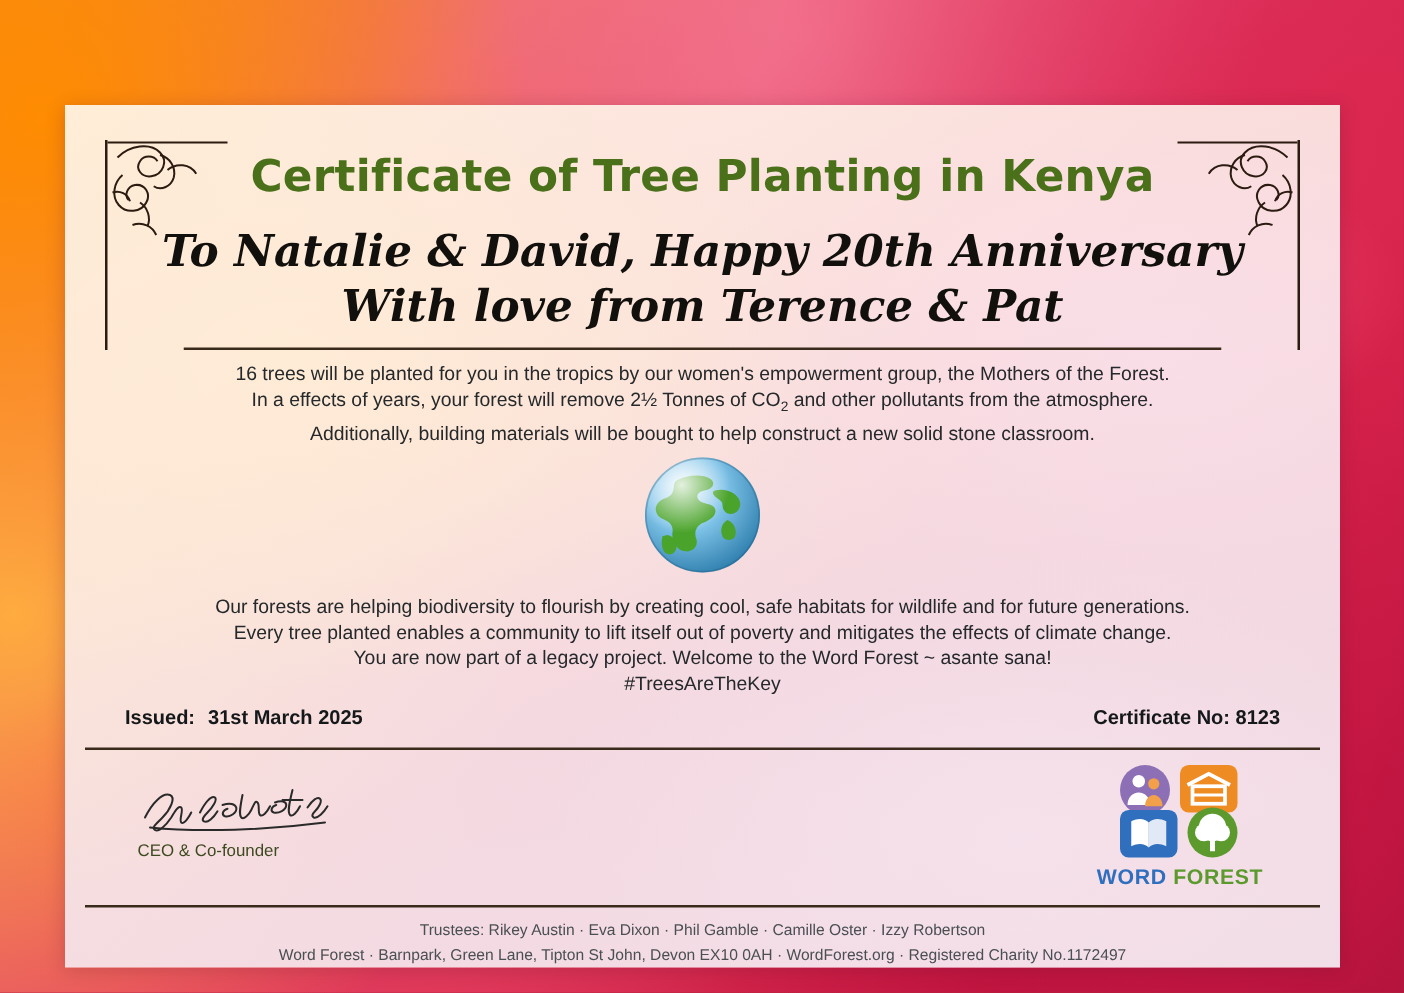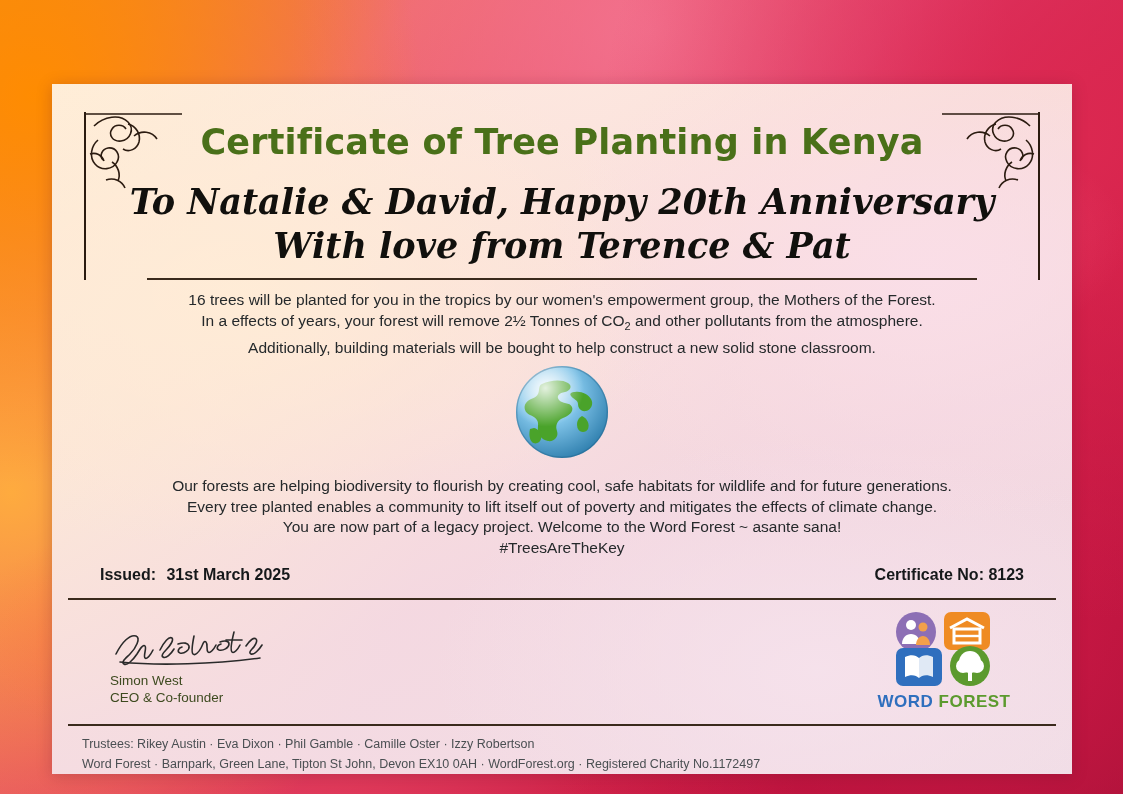--- a/index.html
+++ b/index.html
@@ -232,20 +232,21 @@
     top: 640px;
     height: 2px;
     background: #3a2a1c;
   }
 
   .footer {
     position: absolute;
     left: 30px;
     right: 30px;
     top: 650px;
+    text-align: center;
     font-size: 12.5px;
     color: #4a4f52;
     line-height: 20px;
   }
 </style>
 </head>
 <body>
 
 <div class="bg">
   <div class="bg-swirl"></div>
@@ -353,21 +354,20 @@
         <path d="M68 20c6-2 10-1 11 2 1 4-5 8-9 7-3-1-2-5 2-6"></path>
         <path d="M84 12c-2 10-3 16-1 18 2 2 6-2 8-6 2-4 3-8 5-6 2 2 0 8 2 10 2 2 6-3 8-7"></path>
         <path d="M110 18c5-2 9-1 9 2 0 4-6 7-10 6-3-1-2-5 2-6"></path>
         <path d="M124 8c-3 12-4 18-2 20 2 2 6-3 8-7"></path>
         <path d="M116 16h16"></path>
         <path d="M136 22c4-6 8-9 10-7 2 2-1 7-4 10-2 2-3 4-1 5 3 1 8-4 11-9"></path>
         <path d="M10 38c40 4 94 2 140-4"></path>
       </g>
     </svg>
     <div class="sig-name">
-      <div>Simon West</div>
       <div>CEO &amp; Co-founder</div>
     </div>
   </div>
 
   <div class="logo">
     <div class="logo-grid">
       <div class="lg-circle" style="left:4px; top:0; background:#8d6fb5;">
         <svg viewBox="0 0 40 40" width="40" height="40">
           <circle cx="15" cy="13" r="5" fill="#ffffff"></circle>
           <path d="M6 32c0-6 4-10 9-10s9 4 9 10z" fill="#ffffff"></path>

